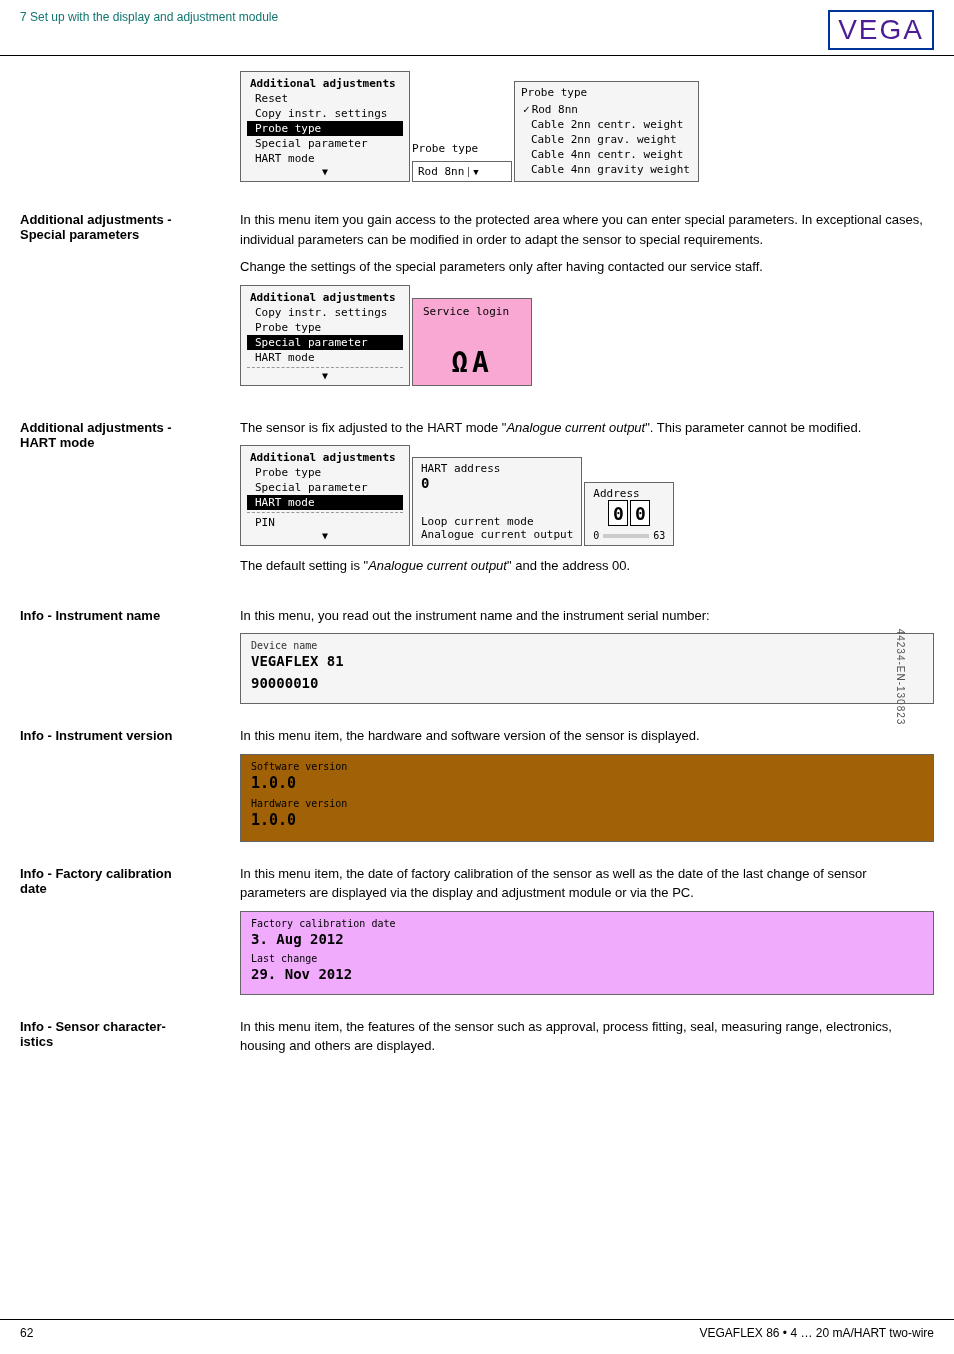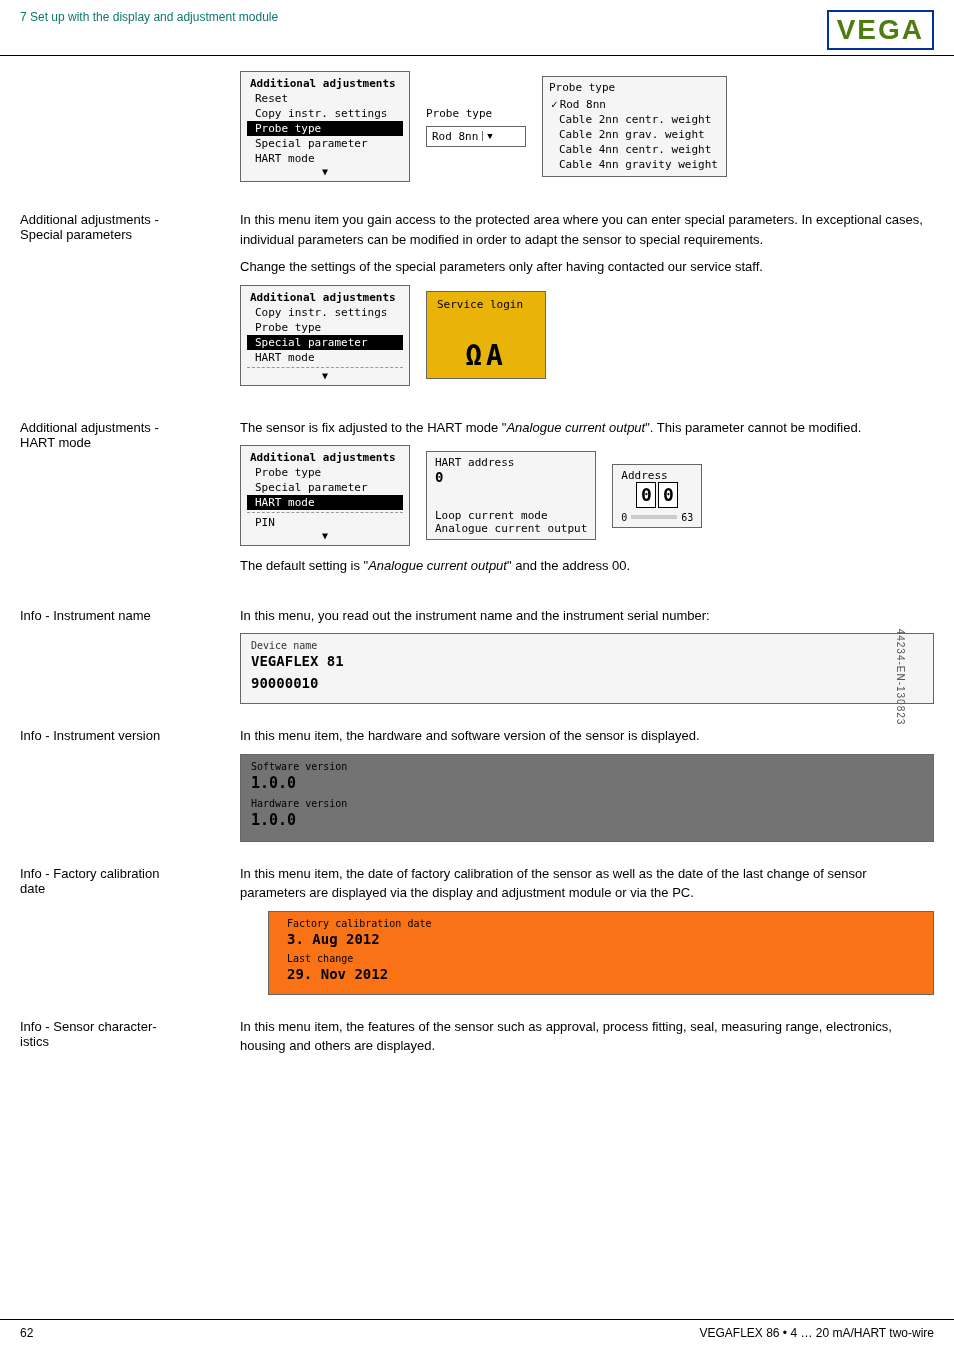--- a/index.html
+++ b/index.html
@@ -20,61 +20,61 @@
       align-items: flex-start;
       padding: 10px 20px 5px 20px;
       border-bottom: 1px solid #000;
     }
     .header-text {
       font-size: 12px;
       color: #0f766e;
     }
     .logo {
       font-size: 28px;
-      font-weight: bold;
-      color: #4d7c0f;
+      font-weight: normal;
+      color: #4c1d95;
       border: 2px solid #003399;
       padding: 2px 8px;
       letter-spacing: 2px;
     }
 
     
     .content {
       padding: 15px 20px;
     }
 
     
     .section {
       display: flex;
       margin-bottom: 22px;
       align-items: flex-start;
     }
     .section-label {
       width: 220px;
       min-width: 220px;
-      font-weight: normal;
+      font-weight: bold;
       font-size: 13px;
       padding-right: 15px;
       padding-top: 2px;
     }
     .section-body {
       flex: 1;
     }
     .section-body p {
       margin-bottom: 8px;
       line-height: 1.5;
       font-size: 13px;
     }
 
     
     .ui-box-group {
       display: flex;
-      gap: 16px;
+      gap: 2px;
       margin-bottom: 10px;
-      align-items: center;
+      align-items: flex-end;
     }
     .ui-box {
       border: 1px solid #666;
       background: #f5f5f5;
       font-size: 11px;
       font-family: monospace;
       padding: 4px 6px;
       min-width: 140px;
     }
     .ui-box.menu-box {
@@ -127,21 +127,21 @@
       white-space: nowrap;
     }
     .option-box .opt-item.checked::before {
       content: '✓';
       margin-right: 2px;
     }
 
     
     .service-login-outer {
       border: 1px solid #666;
-      background: #eab308;
+      background: #f9a8d4;
       font-size: 11px;
       font-family: monospace;
       padding: 6px 10px;
       min-width: 120px;
       text-align: center;
     }
     .service-login-label {
       font-size: 11px;
       margin-bottom: 6px;
       text-align: left;
@@ -223,44 +223,43 @@
     }
     .device-box .value {
       font-size: 14px;
       font-weight: bold;
       margin: 2px 0 6px 0;
     }
 
     
     .version-box {
       border: 1px solid #666;
-      background: #737373;
+      background: #a16207;
       font-size: 11px;
       font-family: monospace;
       padding: 6px 10px;
       min-width: 160px;
     }
     .version-box .label {
       font-size: 10px;
     }
     .version-box .version-val {
       font-size: 15px;
       font-weight: bold;
       margin: 2px 0 6px 0;
     }
 
     
     .cal-box {
       border: 1px solid #666;
-      background: #f97316;
-      font-size: 11px;
-      font-family: monospace;
-      padding: 6px 18px;
+      background: #f0abfc;
+      font-size: 11px;
+      font-family: monospace;
+      padding: 6px 10px;
       min-width: 180px;
-      margin-left: 28px;
     }
     .cal-box .label {
       font-size: 10px;
     }
     .cal-box .cal-val {
       font-size: 14px;
       font-weight: bold;
       margin: 2px 0 6px 0;
     }
 

